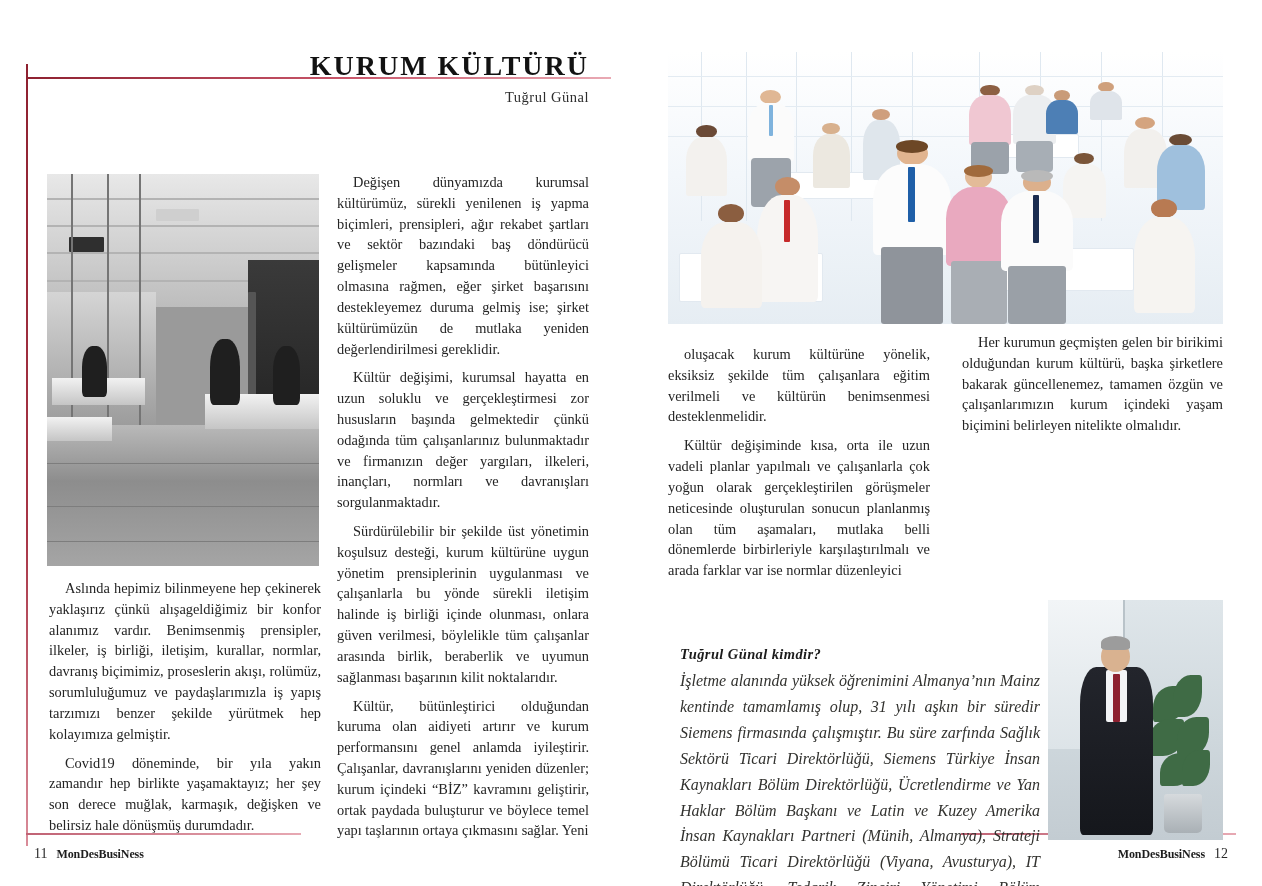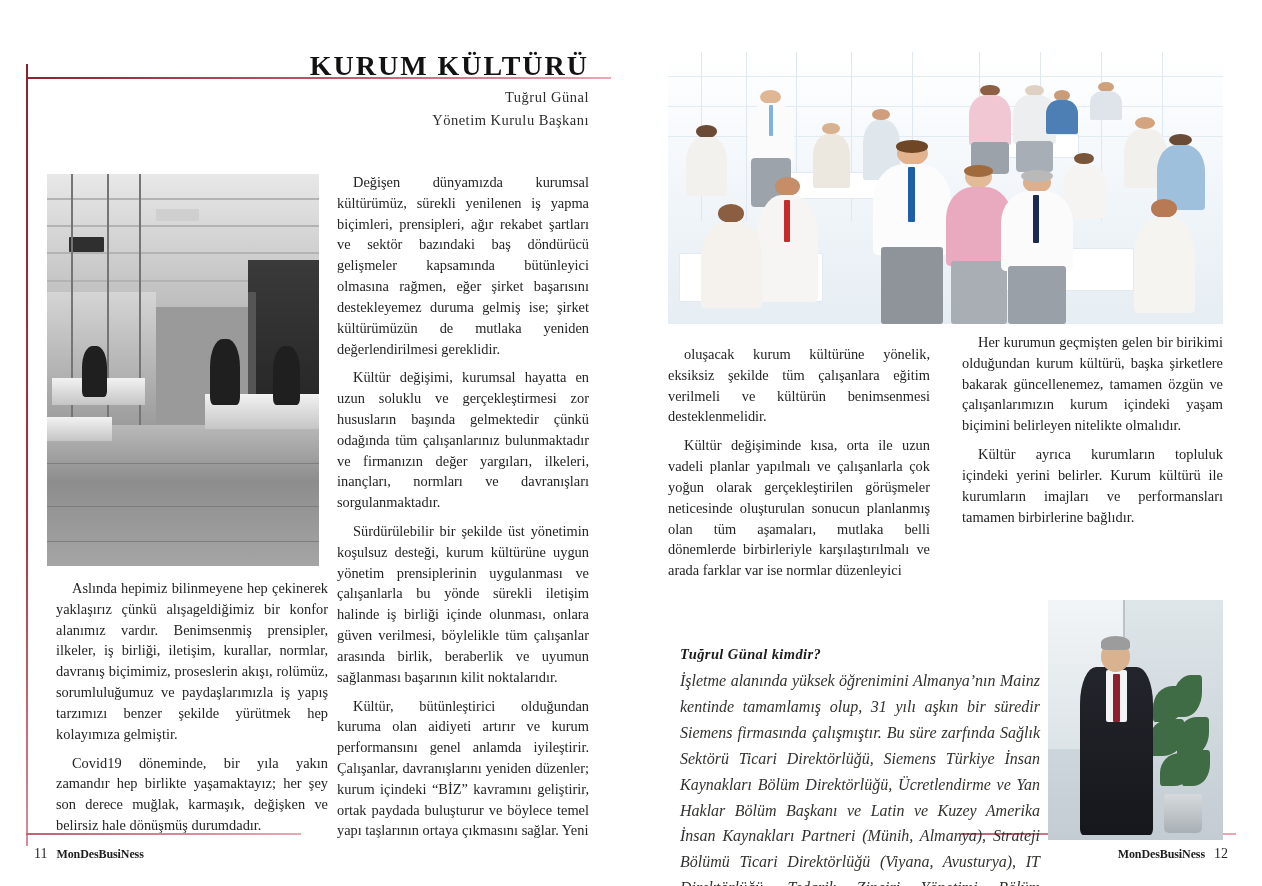--- a/index.html
+++ b/index.html
@@ -150,21 +150,21 @@
     line-height: 1.445;
     text-align: justify;
     text-justify: inter-word;
     color: #242424;
     hyphens: none;
   }
   .col p { margin: 0 0 8px 0; text-indent: 16px; }
   .col p:last-child { margin-bottom: 0; }
 
   
-  .col-l1 { left: 56px;  top: 578px; width: 272px; }
+  .col-l1 { left: 49px;  top: 578px; width: 272px; }
   .col-l2 { left: 337px; top: 172px; width: 252px; }
 
   
   .col-r1 { left: 668px; top: 332px; width: 262px; margin-top: 12px; }
   .col-r2 { left: 962px; top: 332px; width: 261px; }
 
   
   .bio-box {
     position: absolute;
     left: 668px; top: 592px; width: 556px; height: 252px;
@@ -214,21 +214,20 @@
   <div class="page page-left">
 
     <div class="rule-v" style="left:26px; top:64px; height:782px;"></div>
     <div class="rule-h" style="left:26px; top:77px; width:585px;"></div>
     <div class="rule-h soft" style="left:26px; top:833px; width:275px;"></div>
 
     <div class="article-title">KURUM KÜLTÜRÜ</div>
 
     <div class="byline">
       <div>Tuğrul Günal</div>
-      <div>Yönetim Kurulu Başkanı</div>
     </div>
 
     <div class="photo photo-office">
       <div class="ph-inner">
         <div class="bw-ceiling"></div>
         <div class="bw-ceil-line" style="top:6%;"></div>
         <div class="bw-ceil-line" style="top:13%;"></div>
         <div class="bw-ceil-line" style="top:20%;"></div>
         <div class="bw-ceil-line" style="top:27%;"></div>
         <div class="bw-panel" style="left:8%; top:16%; width:13%; height:4%;"></div>
@@ -381,21 +380,20 @@
       </div>
     </div>
 
     <div class="col col-r1" style="left:37px;">
       <p>oluşacak kurum kültürüne yönelik, eksiksiz şekilde tüm çalışanlara eğitim verilmeli ve kültürün benimsenmesi desteklenmelidir.</p>
       <p>Kültür değişiminde kısa, orta ile uzun vadeli planlar yapılmalı ve çalışanlarla çok yoğun olarak gerçekleştirilen görüşmeler neticesinde oluşturulan sonucun planlanmış olan tüm aşamaları, mutlaka belli dönemlerde birbirleriyle karşılaştırılmalı ve arada farklar var ise normlar düzenleyici</p>
     </div>
 
     <div class="col col-r2" style="left:331px;">
       <p>Her kurumun geçmişten gelen bir birikimi olduğundan kurum kültürü, başka şirketlere bakarak güncellenemez, tamamen özgün ve çalışanlarımızın kurum içindeki yaşam biçimini belirleyen nitelikte olmalıdır.</p>
-      <p>Kültür ayrıca kurumların topluluk içindeki yerini belirler. Kurum kültürü ile kurumların imajları ve performansları tamamen birbirlerine bağlıdır.</p>
     </div>
 
     <div class="bio-box" style="left:37px;margin-top:48px;">
       <div class="bio-heading">Tuğrul Günal kimdir?</div>
       <div class="bio-text">İşletme alanında yüksek öğrenimini Almanya’nın Mainz kentinde tamamlamış olup, 31 yılı aşkın bir süredir Siemens firmasında çalışmıştır. Bu süre zarfında Sağlık Sektörü Ticari Direktörlüğü, Siemens Türkiye İnsan Kaynakları Bölüm Direktörlüğü, Ücretlendirme ve Yan Haklar Bölüm Başkanı ve Latin ve Kuzey Amerika İnsan Kaynakları Partneri (Münih, Almanya), Strateji Bölümü Ticari Direktörlüğü (Viyana, Avusturya), IT Direktörlüğü, Tedarik Zinciri Yönetimi Bölüm Direktörlüğü görevlerini üstlenmiştir. PERYÖN Derneği Yönetim Kurulu üyeliği ve başkanlığı görevlerinde de bulunmuştur. Tuğrul Günal, Siemens Vakfı Başkanlığı ve TEDAR (Tedarik Zinciri Yönetimi Derneği) Yönetim Kurulu Başkanlığı görevlerini sürdürmektedir. İngilizce ve Almanca bilmektedir.</div>
     </div>
 
     <div class="photo photo-portrait" style="left:417px;">
       <div class="ph-inner">
         <div class="pt-bg"></div>

